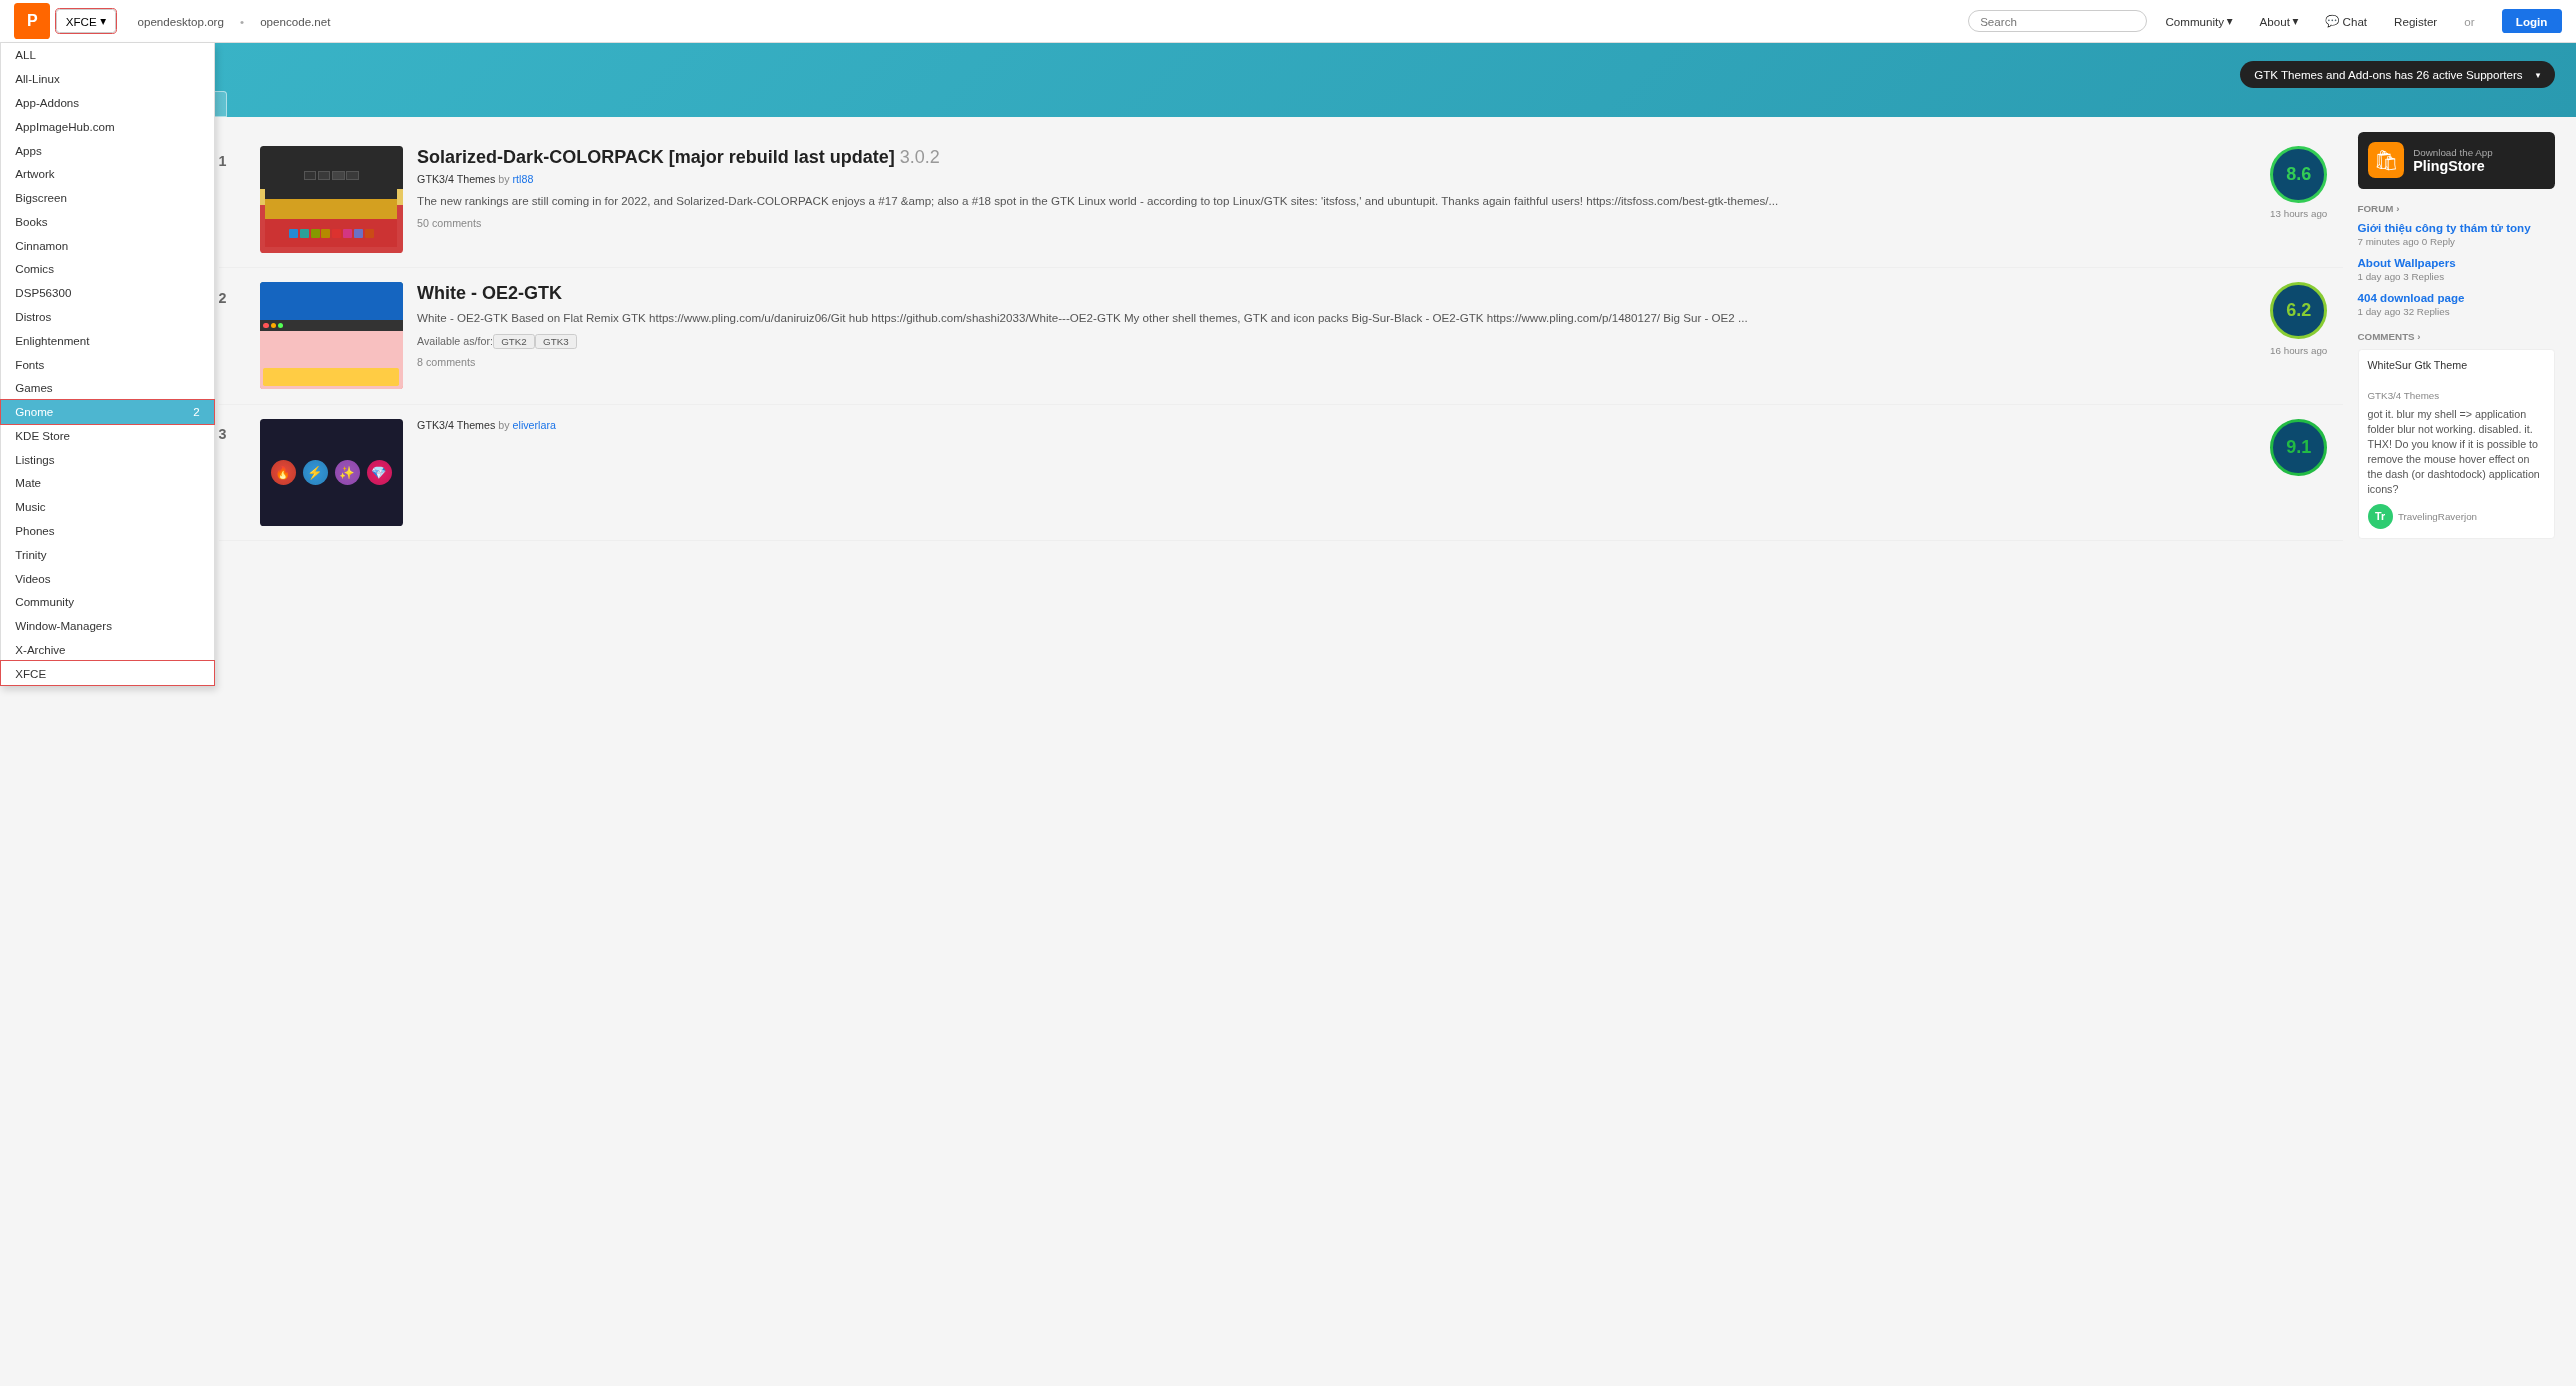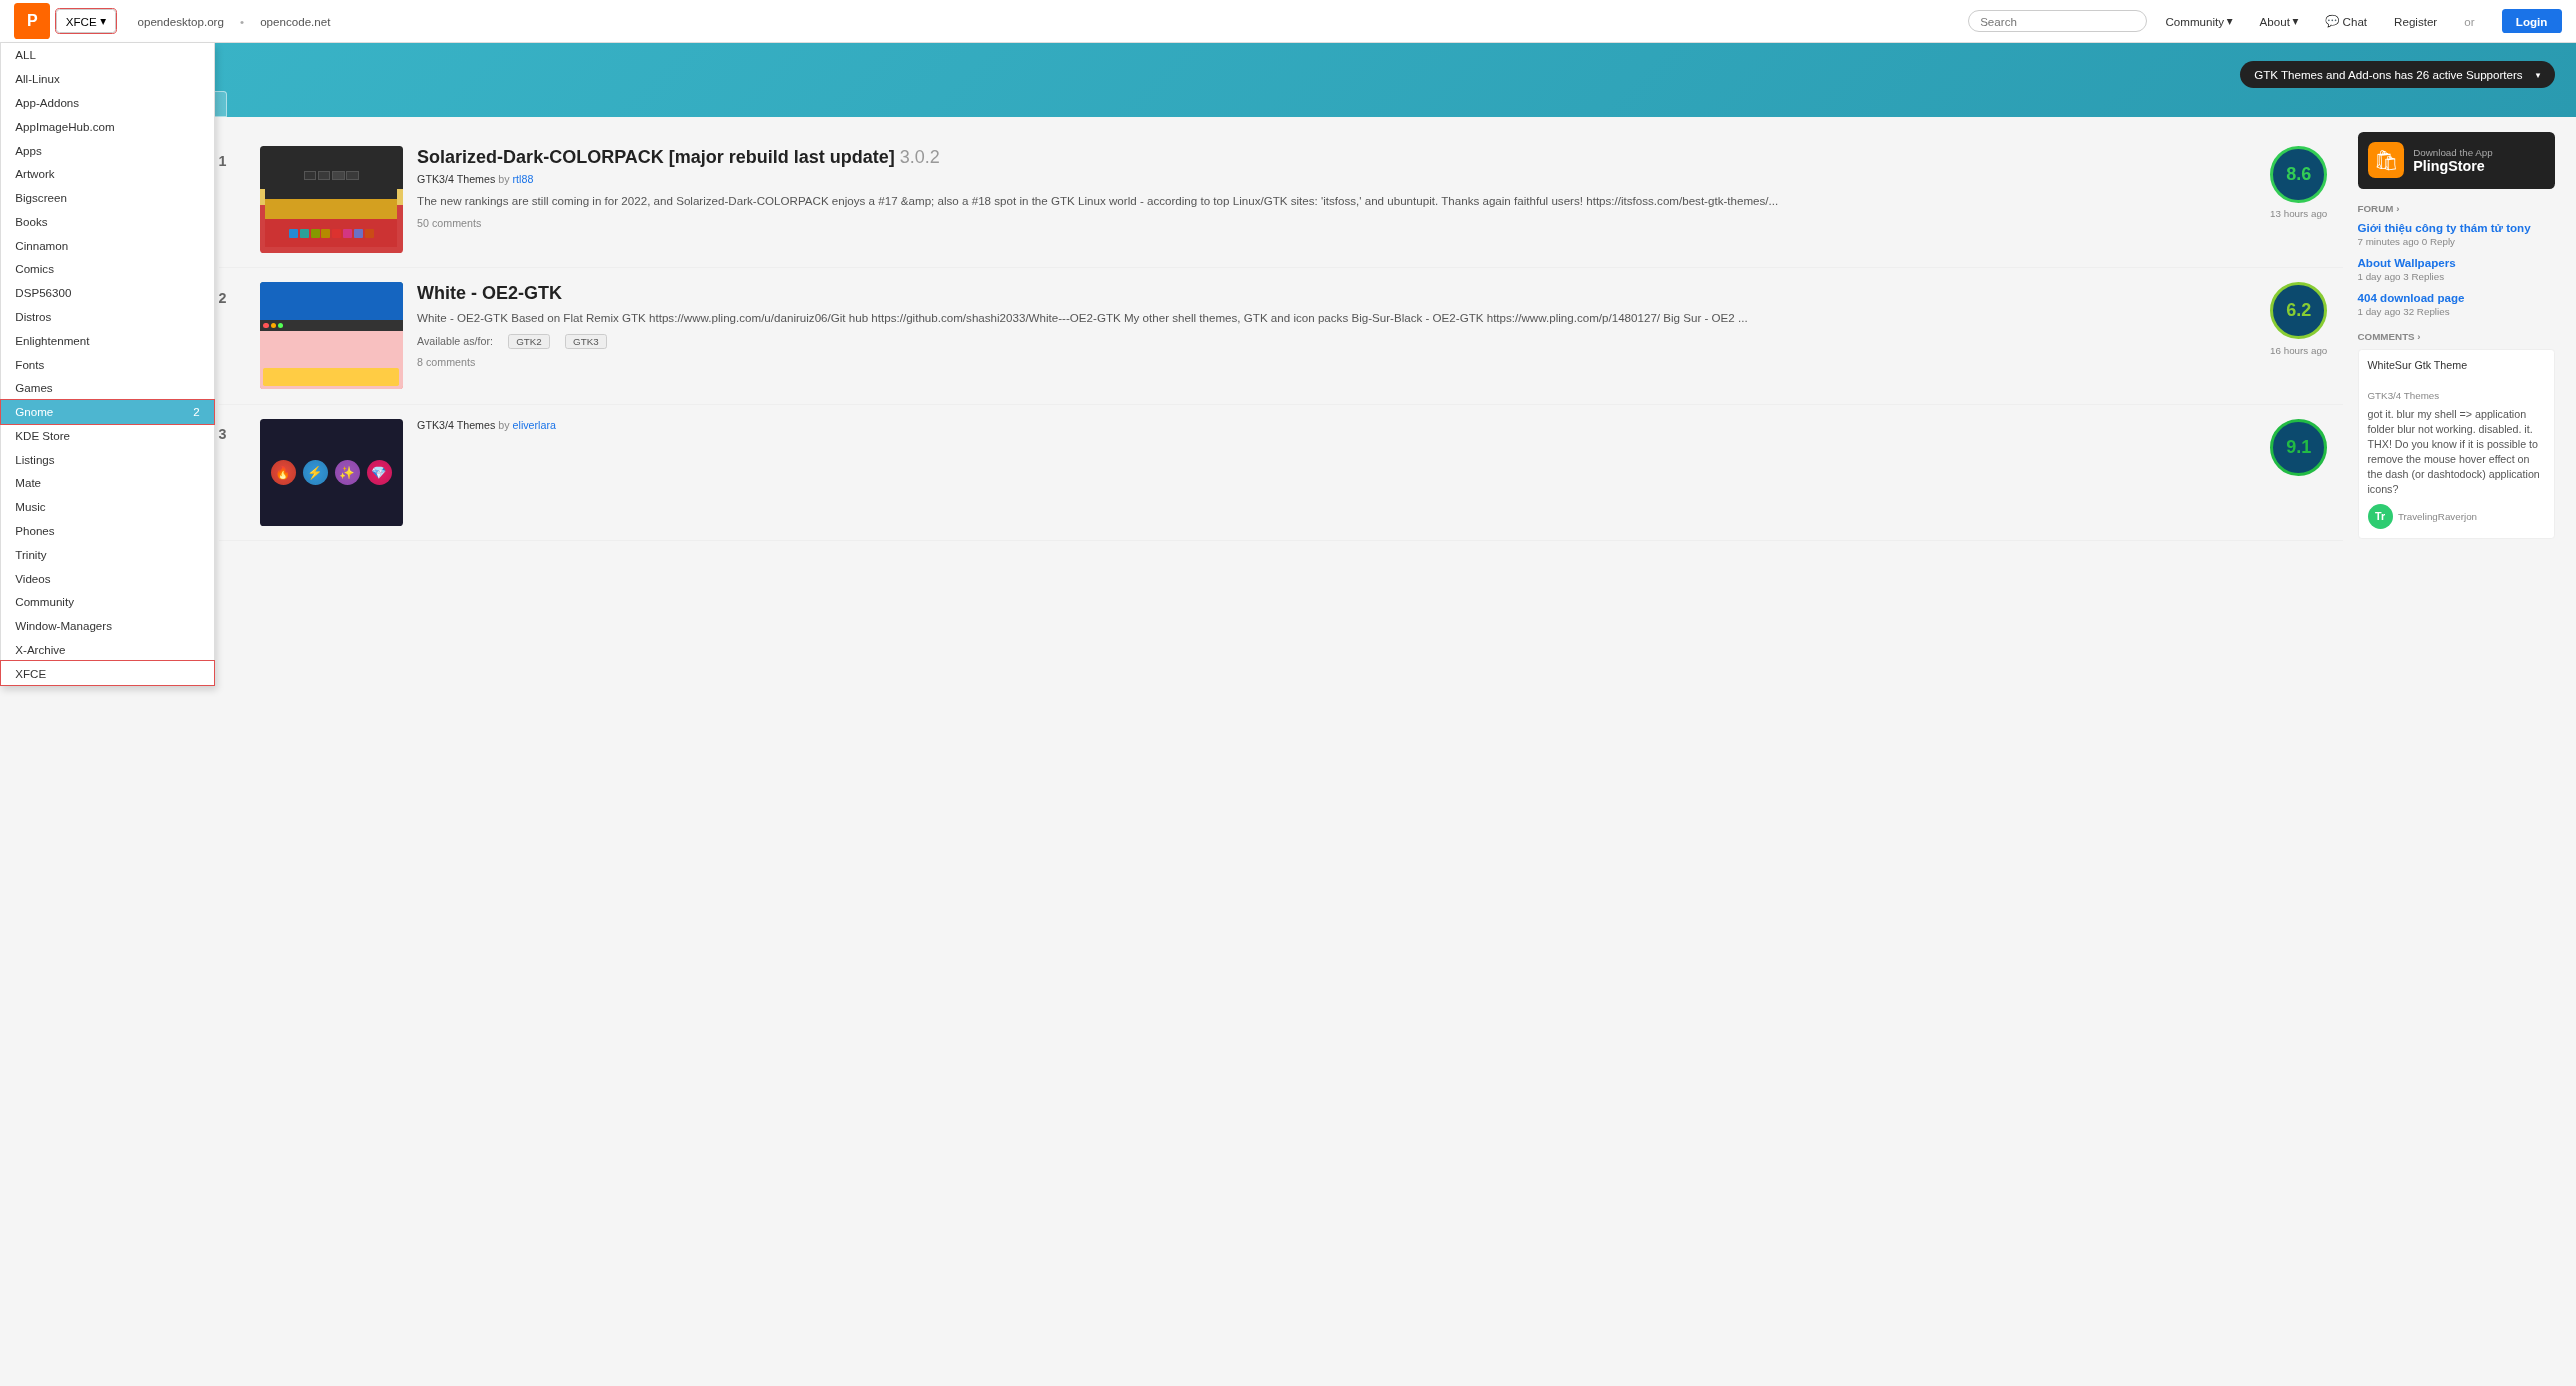--- a/index.html
+++ b/index.html
@@ -275,21 +275,21 @@
     .product-meta .author { color: #1a73e8; }
     .product-desc {
       font-size: 11.6px;
       color: #555;
       line-height: 1.5;
       margin-bottom: 7.2px;
     }
     .available-as {
       display: flex;
       align-items: center;
-      gap: 15px;
+      gap: 0;
       margin-bottom: 7.2px;
       font-size: 10.7px;
       color: #666;
     }
     .tag-badge {
       background: #eee;
       border: 0.9px solid #ccc;
       border-radius: 2.7px;
       padding: 0.9px 7.2px;
       font-size: 9.8px;

